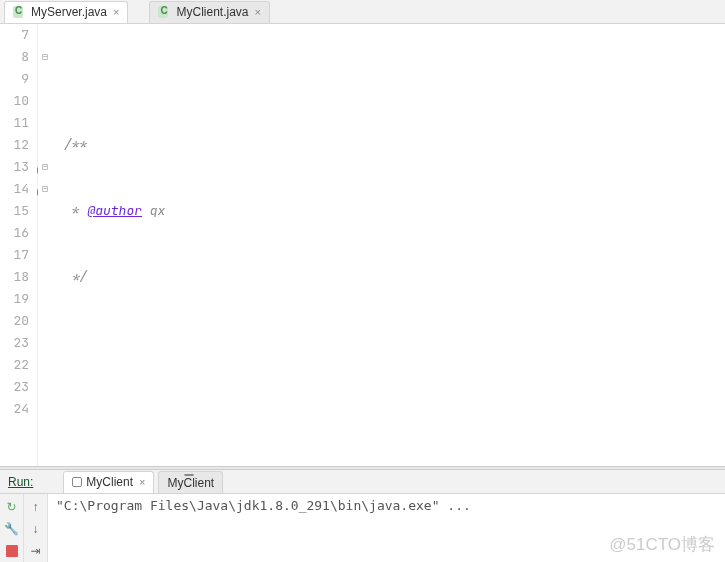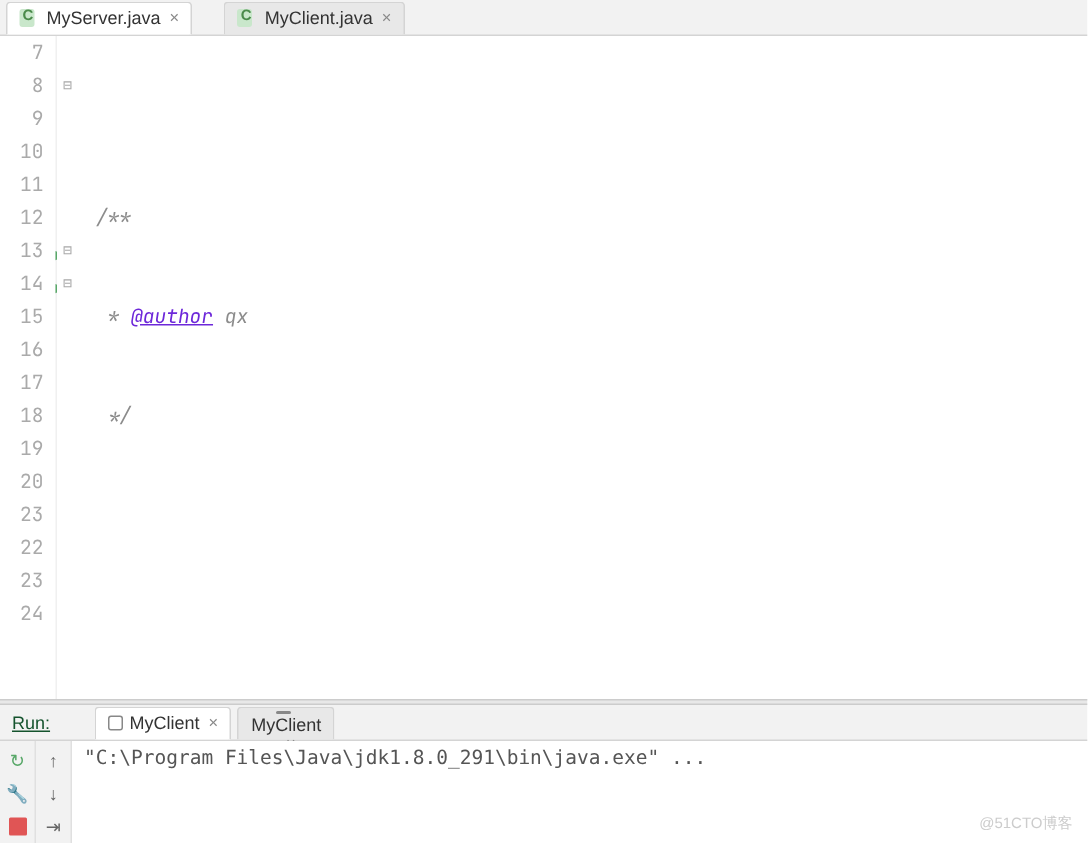--- a/index.html
+++ b/index.html
@@ -24,21 +24,21 @@
 .run-tabs { display: flex; align-items: center; height: 24px; border-bottom: 1px solid #d4d4d4; background: #f2f2f2; padding-left: 4px; font-size: 12px; }
 .run-label { color: #14532d; margin-right: 26px; padding: 0 4px; text-decoration: underline; }
 .run-tab { display: flex; align-items: center; padding: 2px 8px; background: #fff; border: 1px solid #d4d4d4; border-bottom: none; height: 22px; border-radius: 3px 3px 0 0; margin-right: 4px; cursor: pointer; }
 .run-tab.inactive { background: #e8e8e8; flex-direction: column; }
 .run-body { display: flex; flex: 1; }
 .run-tools { width: 24px; background: #f2f2f2; display: flex; flex-direction: column; align-items: center; padding-top: 4px; gap: 4px; border-right: 1px solid #e0e0e0; }
 .run-tools2 { width: 24px; background: #f2f2f2; display: flex; flex-direction: column; align-items: center; padding-top: 4px; gap: 4px; border-right: 1px solid #e0e0e0; }
 .run-output { flex: 1; font-family: Consolas, monospace; font-size: 13px; padding: 4px 8px; color: #555; background: #fff; white-space: pre; }
 .tool-btn { width: 18px; height: 18px; display: flex; align-items: center; justify-content: center; color: #666; cursor: pointer; font-size: 12px; }
 .stop-btn { width: 12px; height: 12px; background: #e05555; border-radius: 1px; }
-.watermark { position: absolute; right: 10px; bottom: 6px; color: #ccc; font-size: 10px; }
+.watermark { position: absolute; right: 10px; bottom: 6px; color: #ccc; font-size: 17px; }
 .sq-icon { width: 12px; height: 12px; border-radius: 2px; display: inline-block; margin-right: 4px; background: #c9e7cb; position: relative; }
 .sq-icon::after { content: "C"; position: absolute; left: 2px; top: -1px; font-size: 10px; color: #4a8a4a; font-weight: bold; }
 </style>
 </head>
 <body>
 
 <div class="tabs">
   <div class="tab">
     <span class="file-icon">
         <span class="sq-icon"></span>

